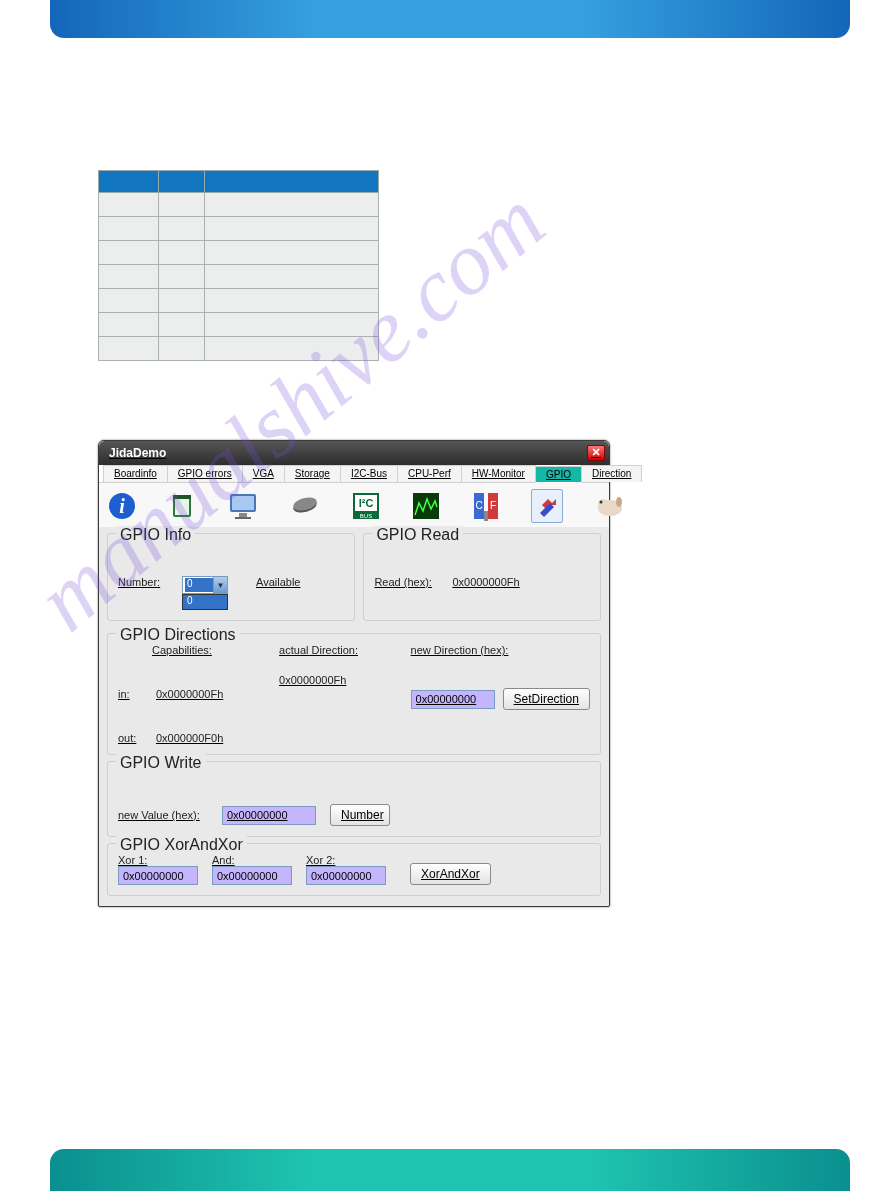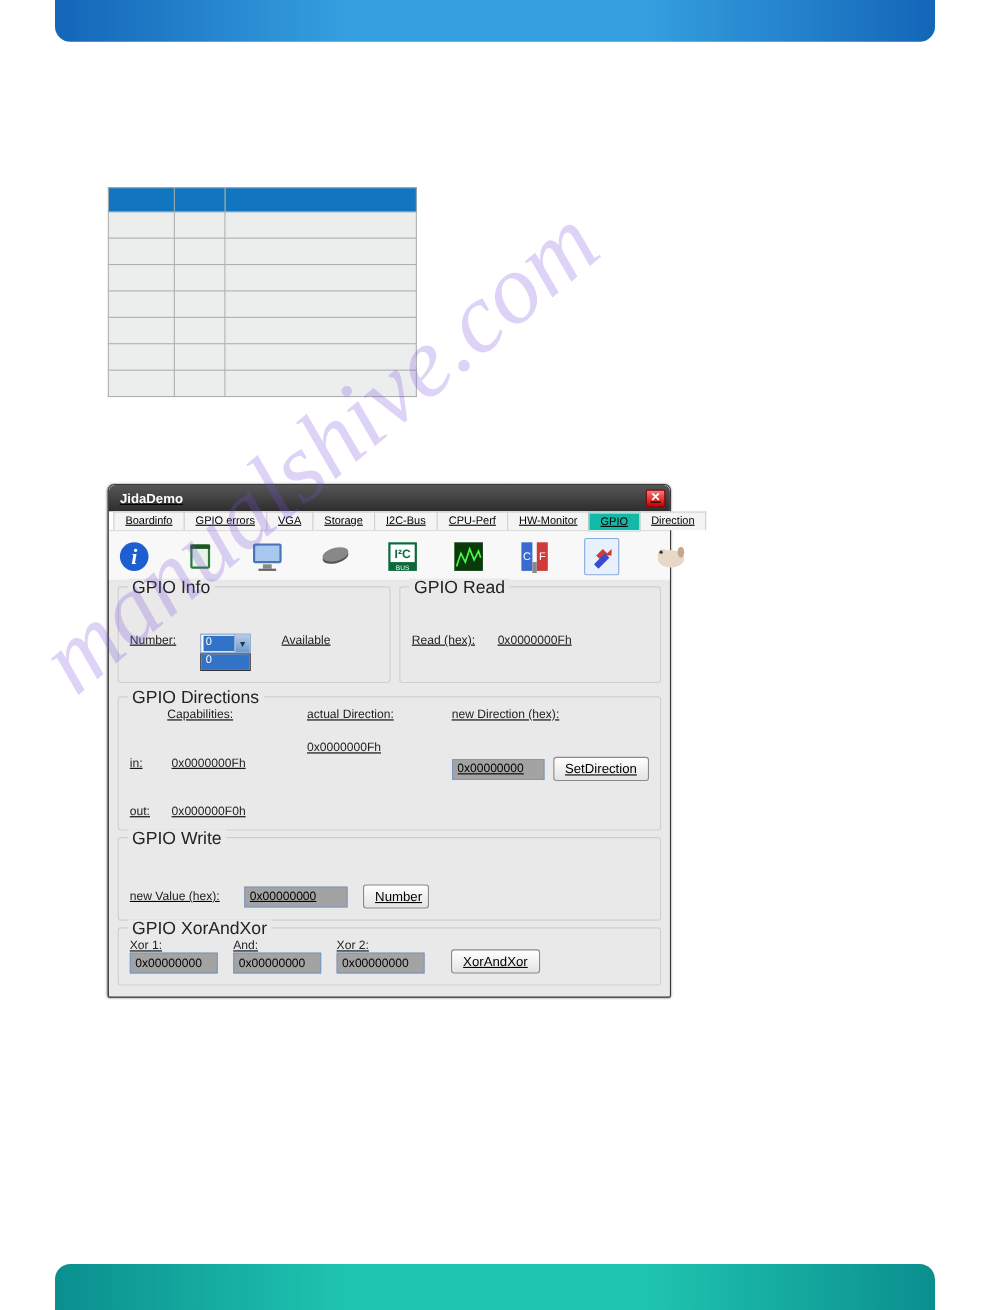--- a/index.html
+++ b/index.html
@@ -130,21 +130,21 @@
     top: -8px; left: 8px;
     background: #e9e9e9;
     padding: 0 4px;
     font-size: 16px;
     color: #222;
   }
   .row { display: flex; align-items: center; gap: 8px; margin-top: 32px; }
   .lbl { color: #222; }
   input.txt {
     border: 1px solid #7a9ac0;
-    background: #a3a3a3;
+    background: #c4b5fd;
     height: 19px;
     padding: 1px 4px;
     font-size: 11px;
     font-family: inherit;
   }
   button.win {
     height: 22px;
     padding: 0 10px;
     background: linear-gradient(to bottom, #fff, #e3e3e3);
     border: 1px solid #8a8a8a;

